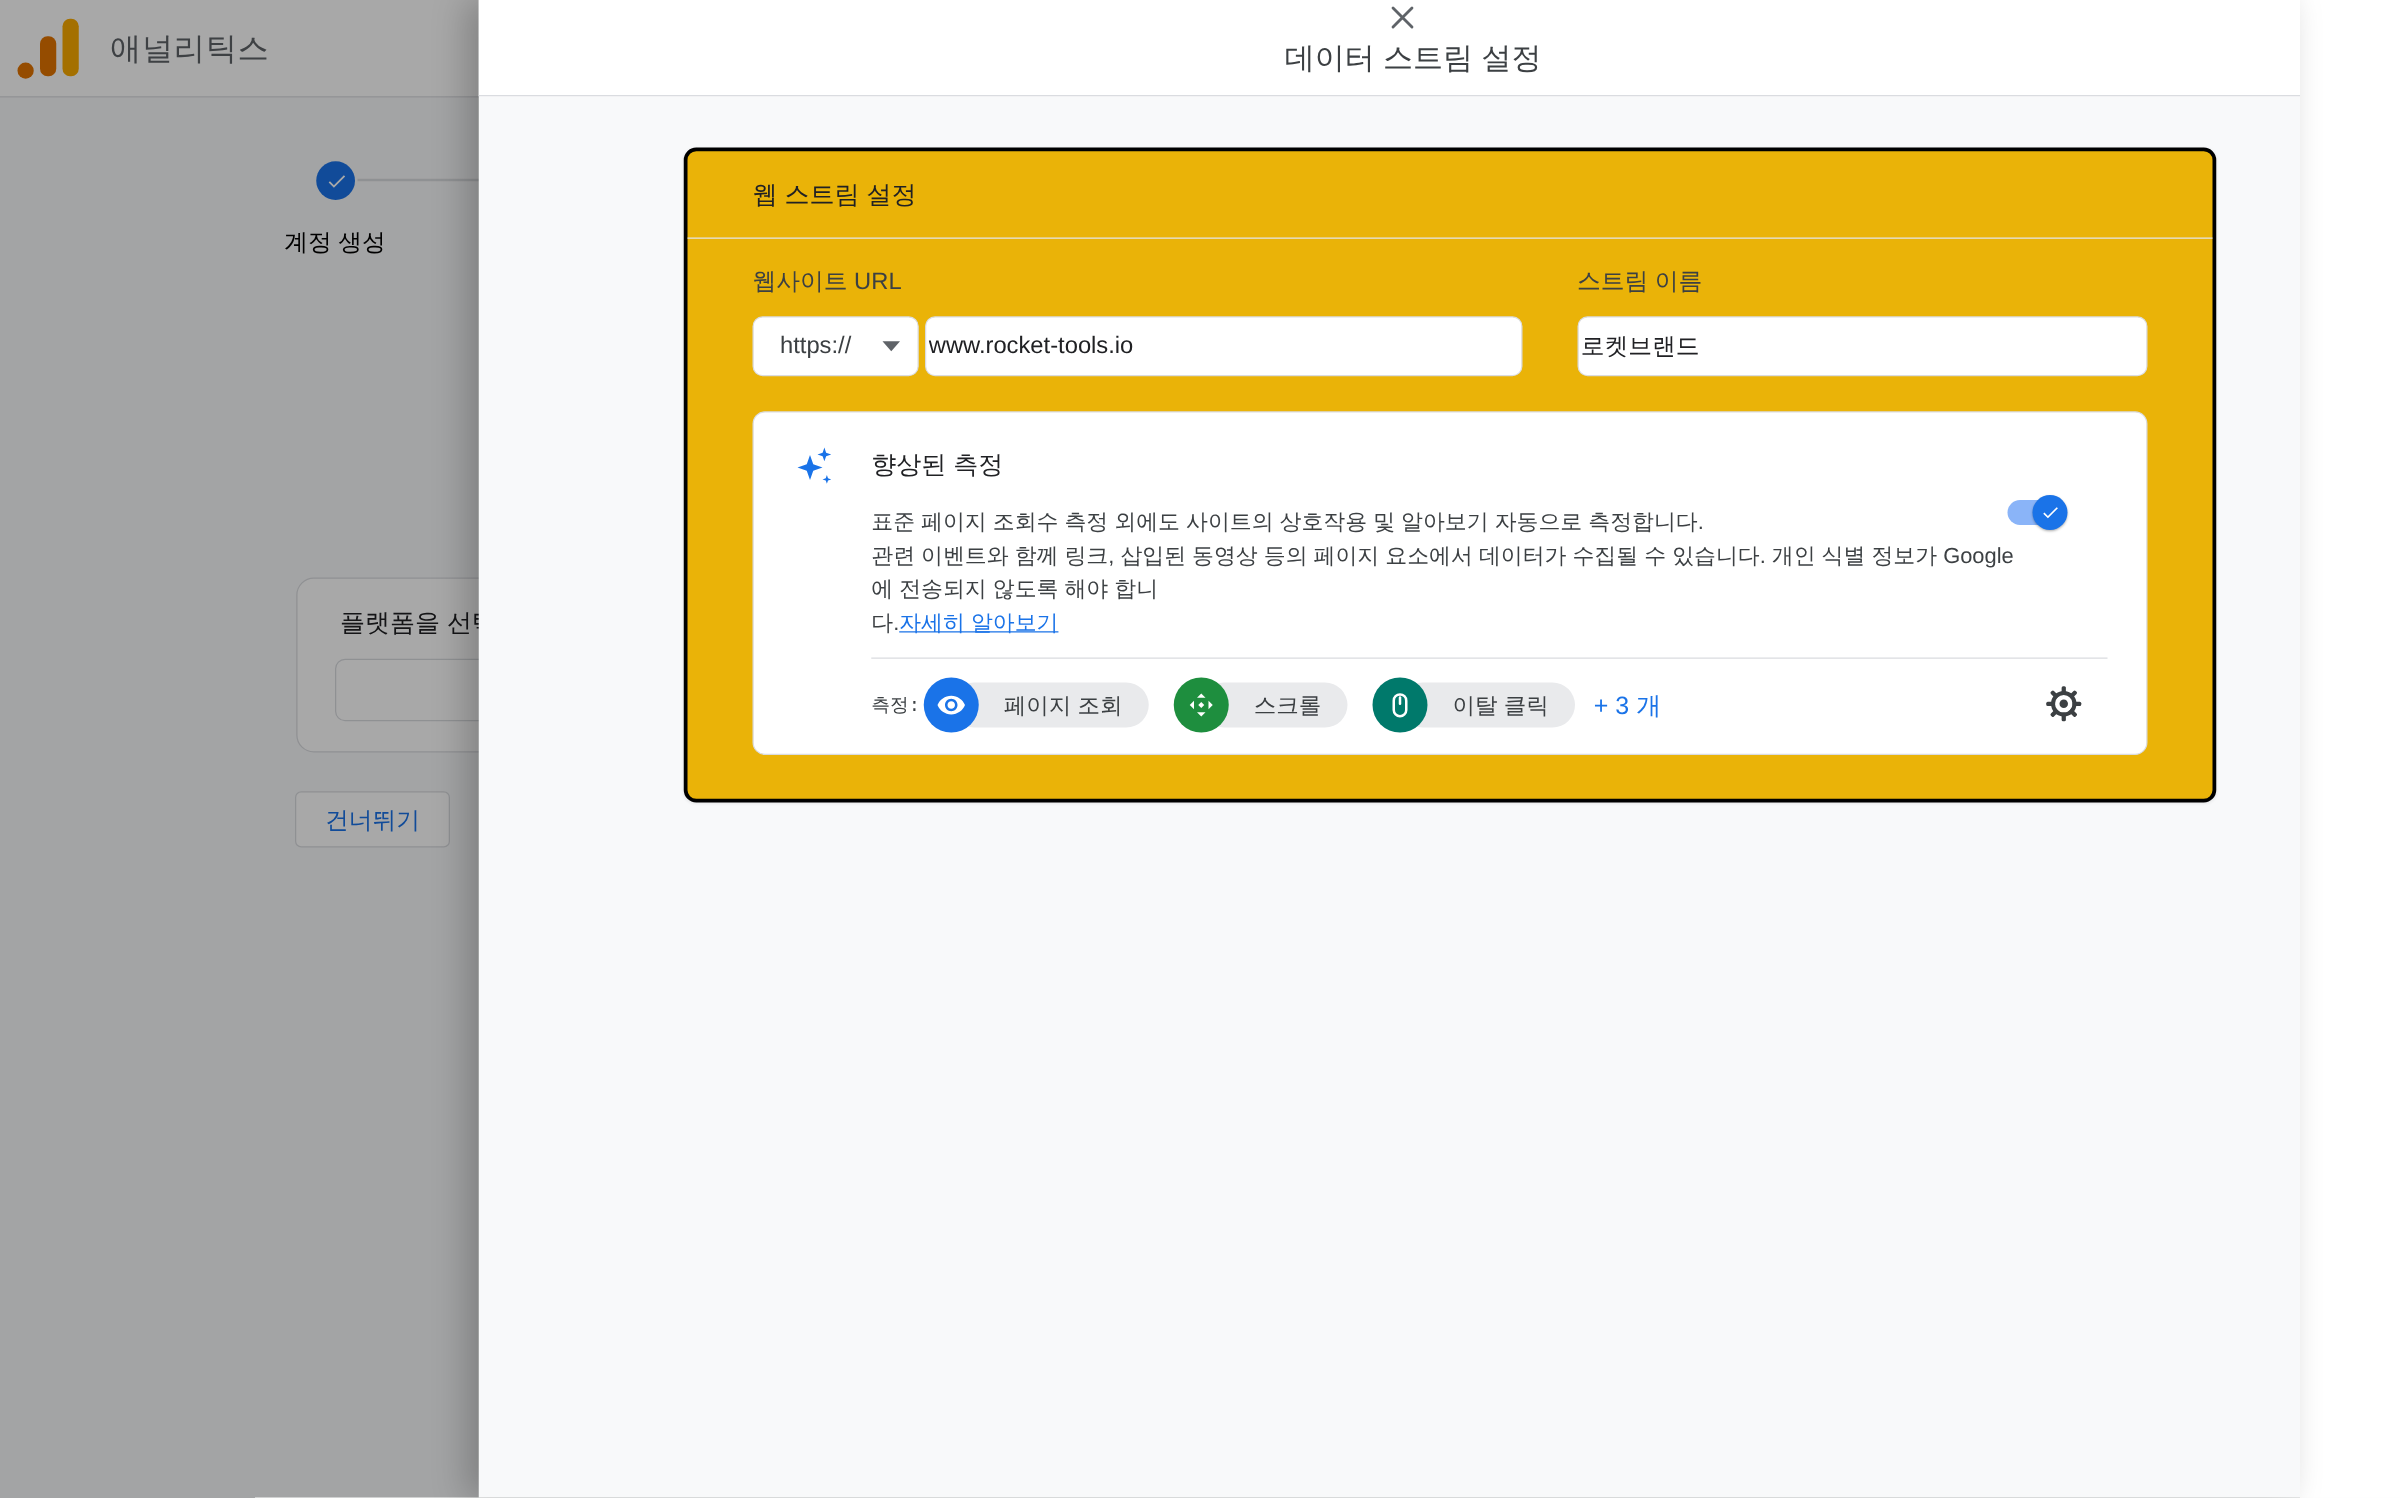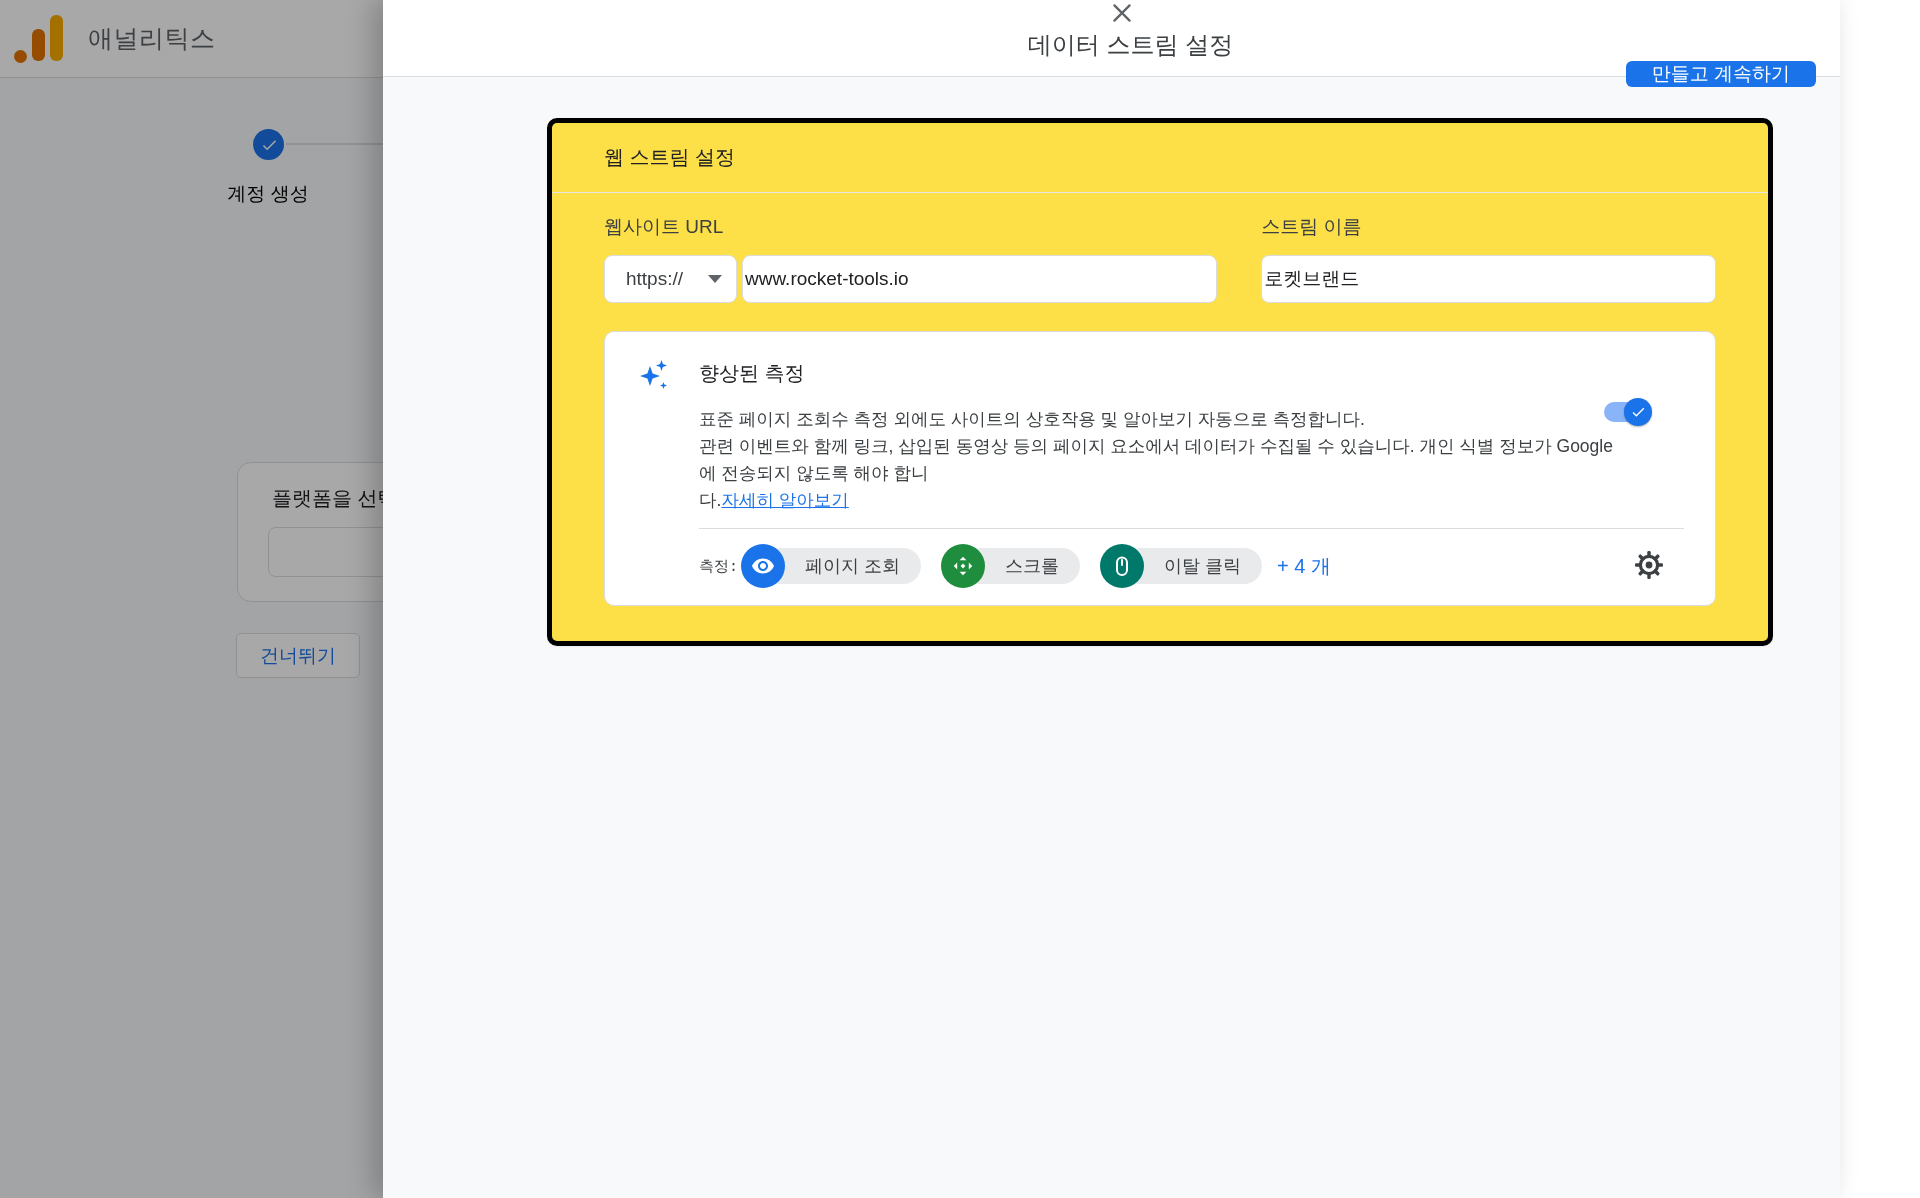--- a/index.html
+++ b/index.html
@@ -40,22 +40,22 @@
   .modal { position:absolute; left:383px; top:0; right:0; bottom:0; background:#f8f9fa;
     box-shadow:-10px 0 26px rgba(0,0,0,0.22); }
   .modal-header { height:77px; background:#fff; border-bottom:1px solid #dadce0;
     display:flex; align-items:center; padding:0 24px 0 44px;flex-direction:column; }
   .close-btn { width:30px; height:30px; border:none; background:none; cursor:pointer;
     display:flex; align-items:center; justify-content:center; }
   .modal-title { margin-left:18px; font-size:24px; color:#3c4043; }
   .cta-btn { margin-left:auto; height:54px; padding:0 26px; background:#1a73e8; color:#fff;
     border:none; border-radius:6px; font-size:19px; font-family:"Liberation Sans",sans-serif; cursor:pointer; }
 
-  .card { margin:41px 0 0 164px; width:1226px; min-height:488px; background:#fde047;
-    border:5px solid #000000; border-radius:10px; box-shadow:0 1px 2px rgba(60,64,67,.08); }
+  .card { margin:41px 0 0 164px; width:1226px; min-height:488px; background:#eab308;
+    border:3px solid #000000; border-radius:10px; box-shadow:0 1px 2px rgba(60,64,67,.08); }
   .card-header { height:70px; padding:0 52px; display:flex; align-items:center;
     font-size:20px; color:#202124; border-bottom:1px solid #e4e6e9; }
 
   .field-row { display:flex; gap:44px; padding:21px 52px 0 52px; }
   .field-col1 { width:619px; } .field-col2 { width:459px; }
   .field-label { font-size:19px; color:#3c4043; margin-bottom:15px; }
   .field-inputs { display:flex; gap:5px; }
   .protocol-select { width:133px; height:48px; background:#fff; border:1px solid #dadce0;
     border-radius:8px; display:flex; align-items:center; padding:0 14px 0 21px; cursor:pointer; }
   .protocol-value { font-size:19px; color:#3c4043;text-align:right; }
@@ -127,21 +127,20 @@
   <div class="modal">
     <div class="modal-header">
       <button class="close-btn">
         <span>
           <svg width="26" height="26" viewBox="0 0 24 24">
               <path d="M5 5 L19 19 M19 5 L5 19" stroke="#5f6368" stroke-width="2.1" stroke-linecap="round" fill="none"></path>
             </svg>
         </span>
       </button>
       <div class="modal-title">데이터 스트림 설정</div>
-      <button class="cta-btn">만들고 계속하기</button>
     </div>
 
     <div class="card">
       <div class="card-header">웹 스트림 설정</div>
 
       <div class="field-row">
         <div class="field-col1">
           <div class="field-label">웹사이트 URL</div>
           <div class="field-inputs">
             <div class="protocol-select">
@@ -217,21 +216,21 @@
               <div class="chip-circle" style="background: rgb(0, 121, 107);">
                 <svg width="24" height="24" viewBox="0 0 24 24">
                   <rect x="7" y="3.5" width="10" height="17.5" rx="5" fill="none" stroke="#fff" stroke-width="2"></rect>
                   <line x1="12" y1="6" x2="12" y2="11" stroke="#fff" stroke-width="2" stroke-linecap="round"></line>
                 </svg>
               </div>
               <div class="chip-pill">이탈 클릭</div>
             </div>
 
           </div>
-          <span class="more-link">+ 4 개</span>
+          <span class="more-link">+ 3 개</span>
           <button class="gear-btn">
             <span>
               <svg width="36" height="36" viewBox="0 0 36 36">
                 <g fill="#3c4043">
                   <rect x="16.3" y="4" width="3.4" height="7" rx="1.2"></rect>
                   <rect x="16.3" y="4" width="3.4" height="7" rx="1.2" transform="rotate(45 18 18)"></rect>
                   <rect x="16.3" y="4" width="3.4" height="7" rx="1.2" transform="rotate(90 18 18)"></rect>
                   <rect x="16.3" y="4" width="3.4" height="7" rx="1.2" transform="rotate(135 18 18)"></rect>
                   <rect x="16.3" y="4" width="3.4" height="7" rx="1.2" transform="rotate(180 18 18)"></rect>
                   <rect x="16.3" y="4" width="3.4" height="7" rx="1.2" transform="rotate(225 18 18)"></rect>

